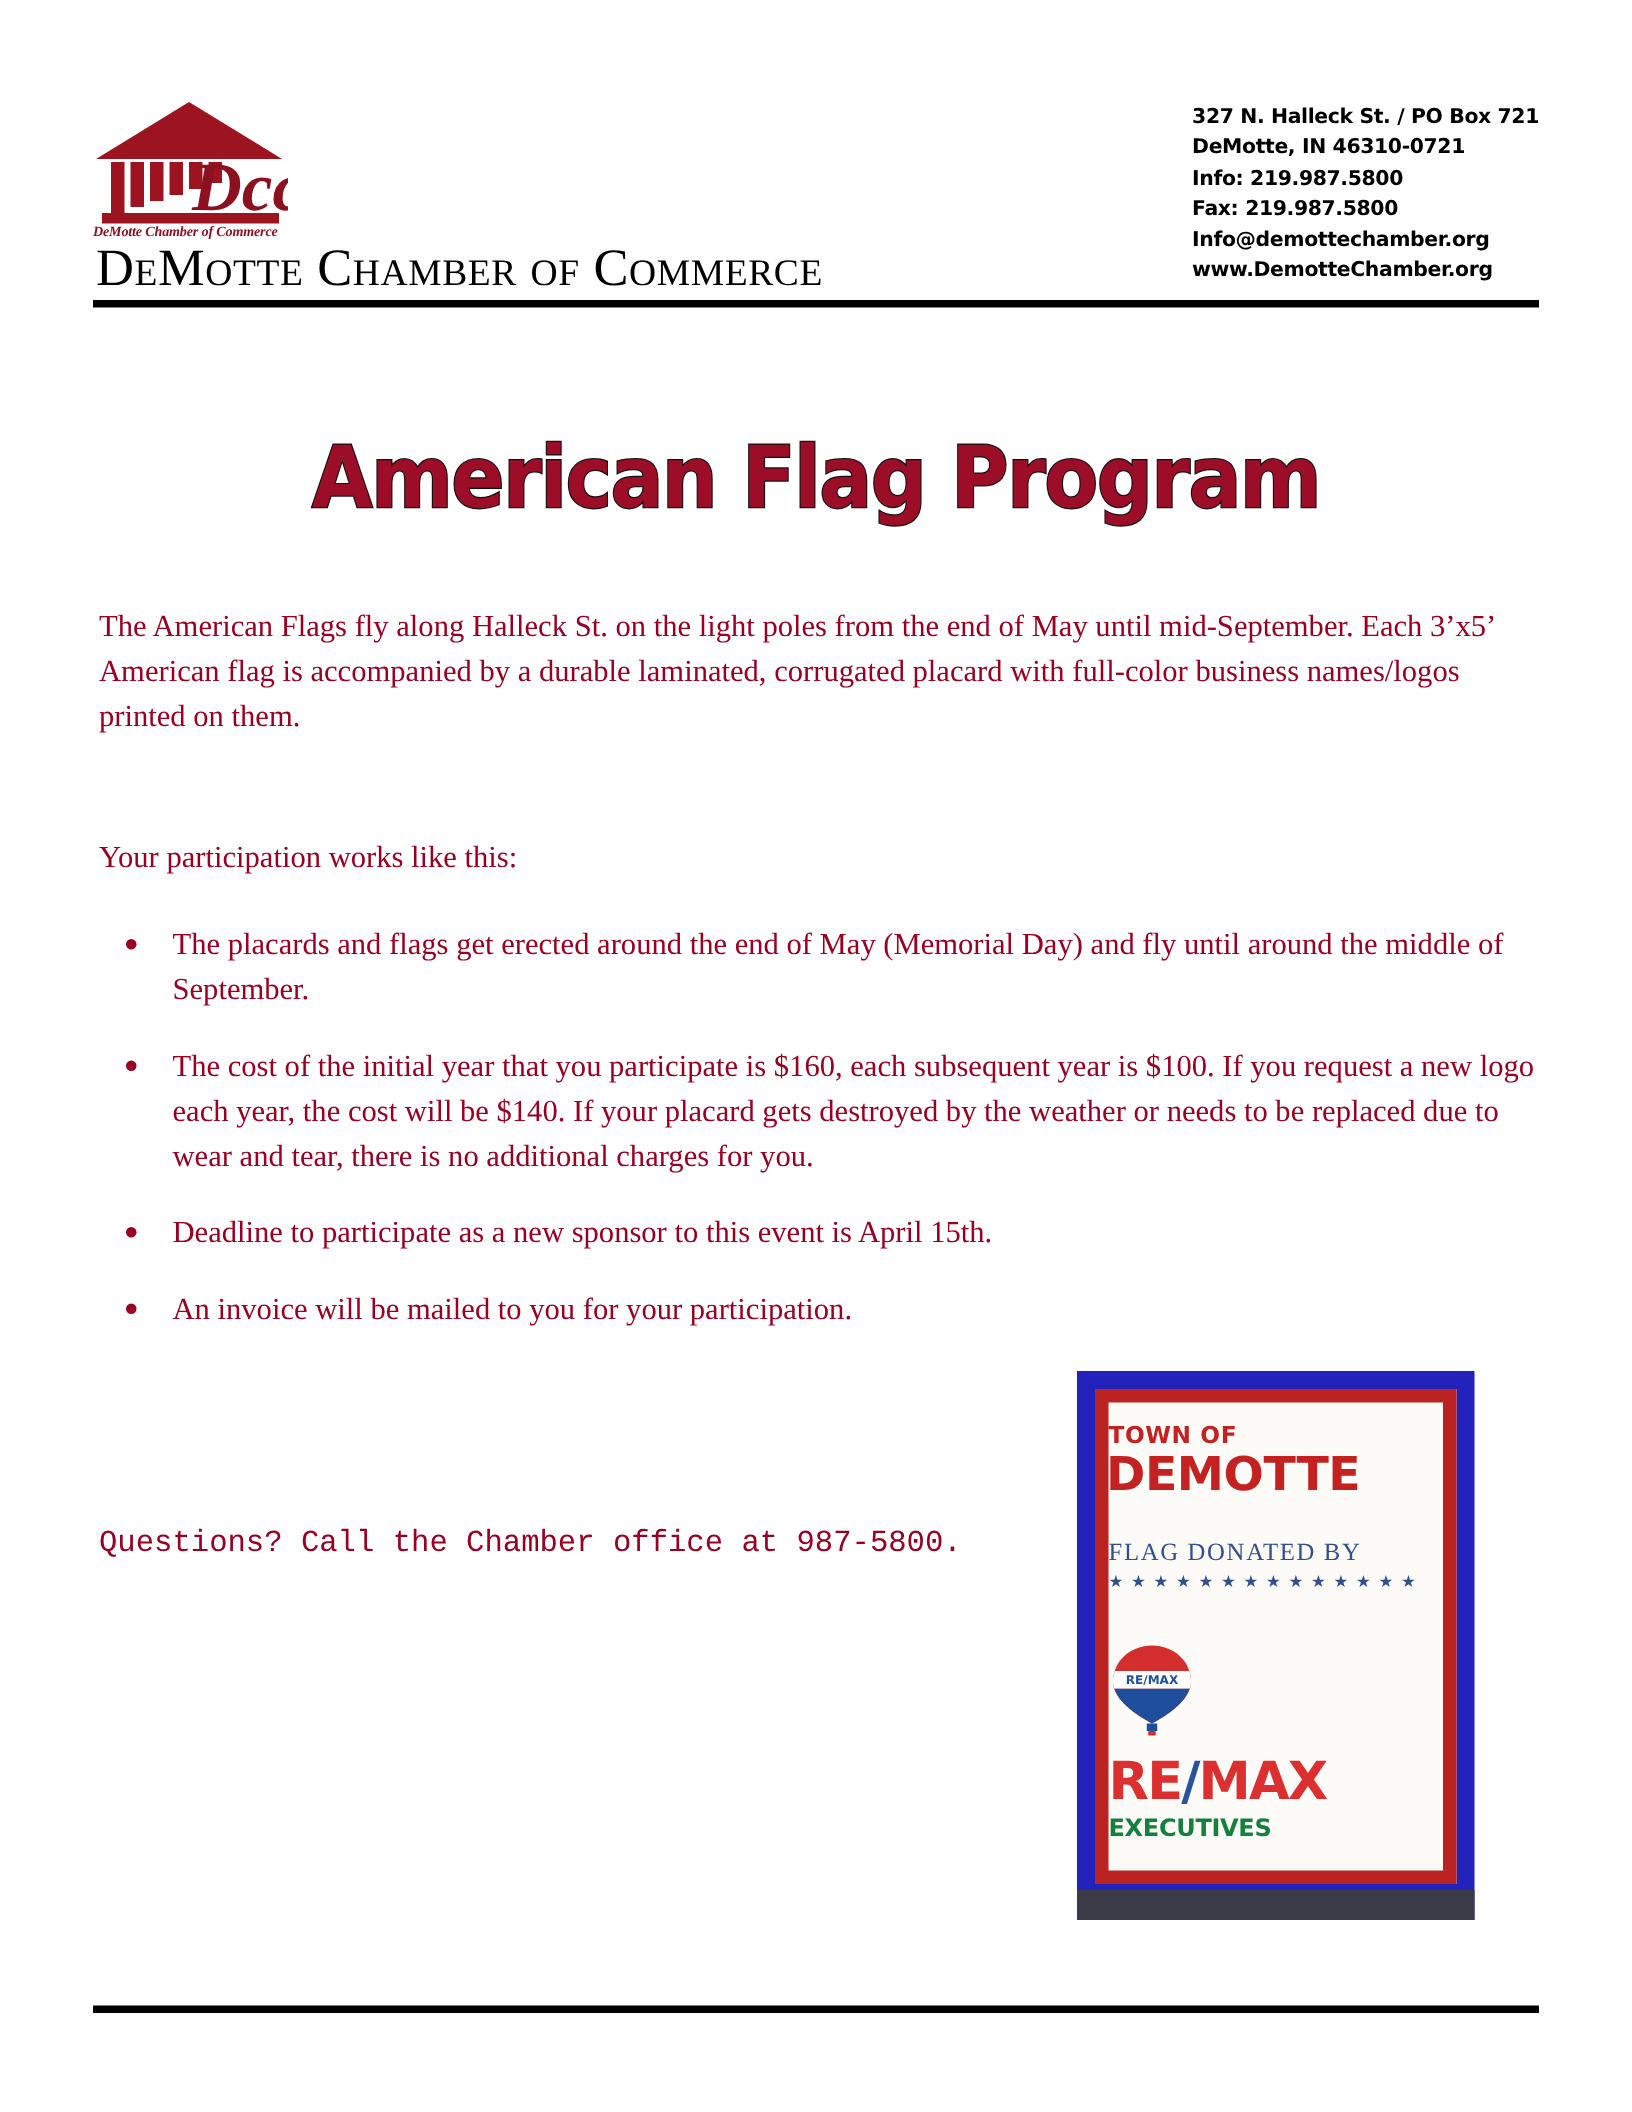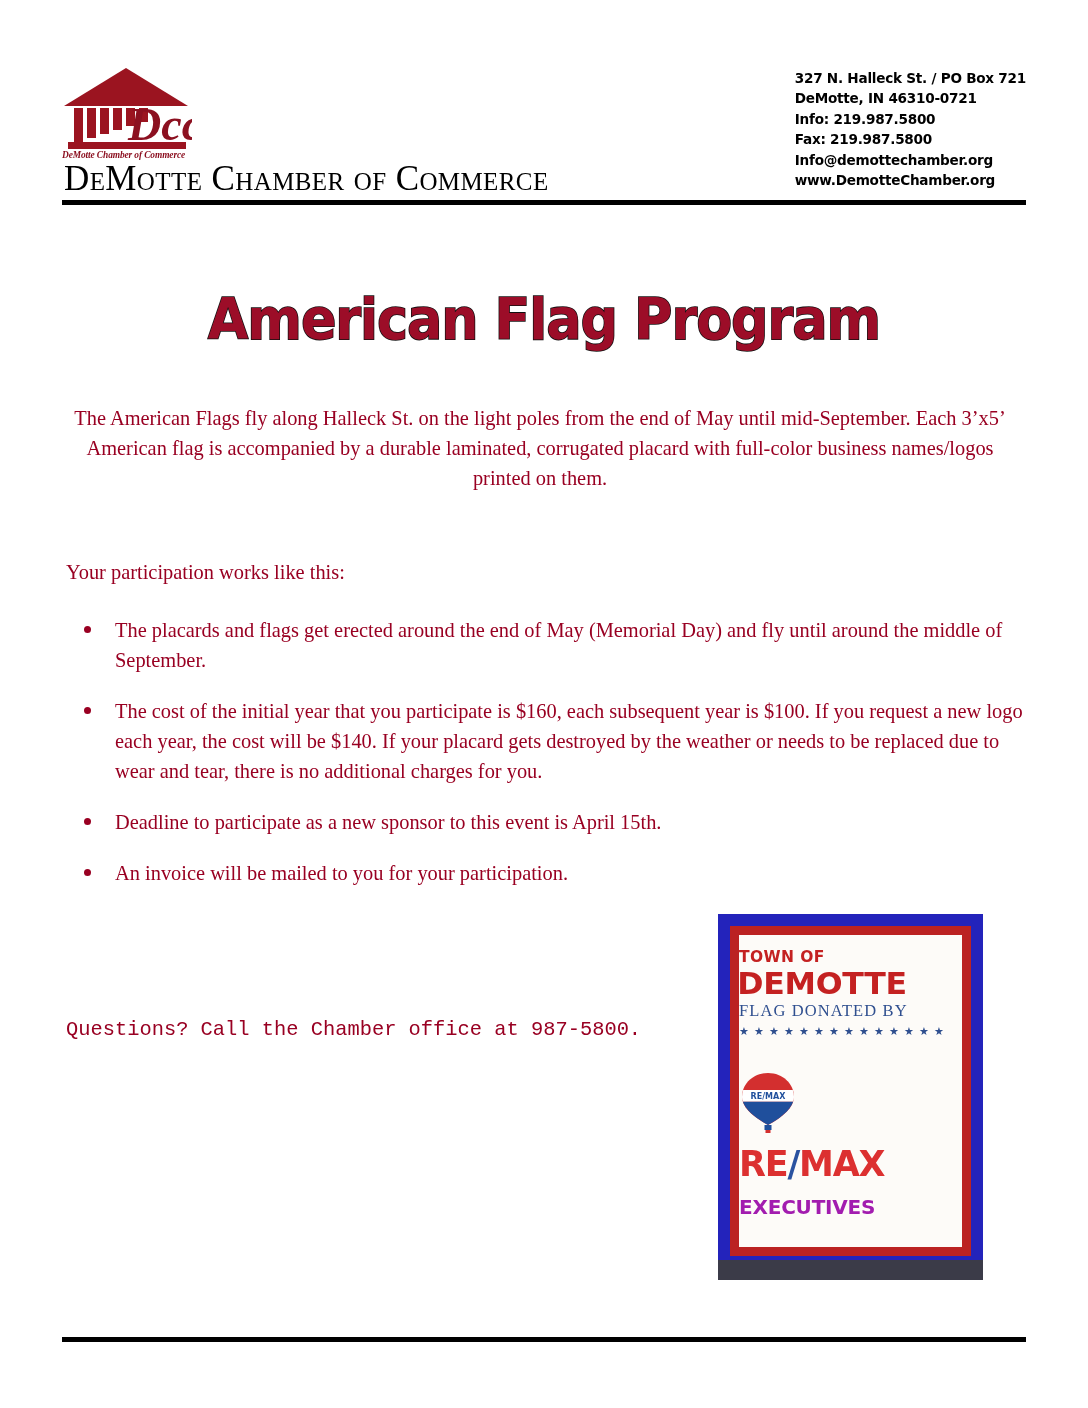--- a/index.html
+++ b/index.html
@@ -110,21 +110,20 @@
     width: 952px;
     color: #990022;
     font-family: "Liberation Serif", serif;
     font-size: 20.4px;
     line-height: 30px;
   }
 
   #intro-paragraph {
     margin: 0;
     width: 948px;
-    text-align: center;
   }
 
   #participation-lead {
     margin: 0;
     position: absolute;
     top: 154px;
     left: 0;
   }
 
   #bullet-list {
@@ -203,21 +202,21 @@
   #placard-demotte {
     margin-top: -1px;
     font-family: "DejaVu Sans", sans-serif;
     font-weight: bold;
     font-size: 31px;
     color: #c42121;
     letter-spacing: -0.3px;
     transform: scaleX(1.02);
   }
   #placard-donated-by {
-    margin-top: 0;
+    margin-top: 24px;
     font-family: "Liberation Serif", serif;
     font-size: 16.5px;
     color: #2f4f8f;
     letter-spacing: 1.1px;
   }
   #placard-stars {
     margin-top: 5px;
     width: 205px;
     display: flex;
     justify-content: space-between;
@@ -238,25 +237,25 @@
     font-family: "DejaVu Sans", sans-serif;
     font-weight: bold;
     font-size: 35px;
     letter-spacing: -1.2px;
     line-height: 38px;
     white-space: nowrap;
   }
   .remax-red { color: #dc3030; }
   .remax-blue { color: #2a52a0; }
   #remax-sub {
-    margin-top: 12px;
-    font-family: "DejaVu Sans", sans-serif;
-    font-weight: bold;
-    font-size: 20px;
-    color: #a21caf;
+    margin-top: 2px;
+    font-family: "DejaVu Sans", sans-serif;
+    font-weight: bold;
+    font-size: 16px;
+    color: #15803d;
     letter-spacing: -0.2px;
   }
 
   
   #footer-rule {
     position: absolute;
     left: 62px;
     top: 1337px;
     width: 964px;
     height: 5px;

